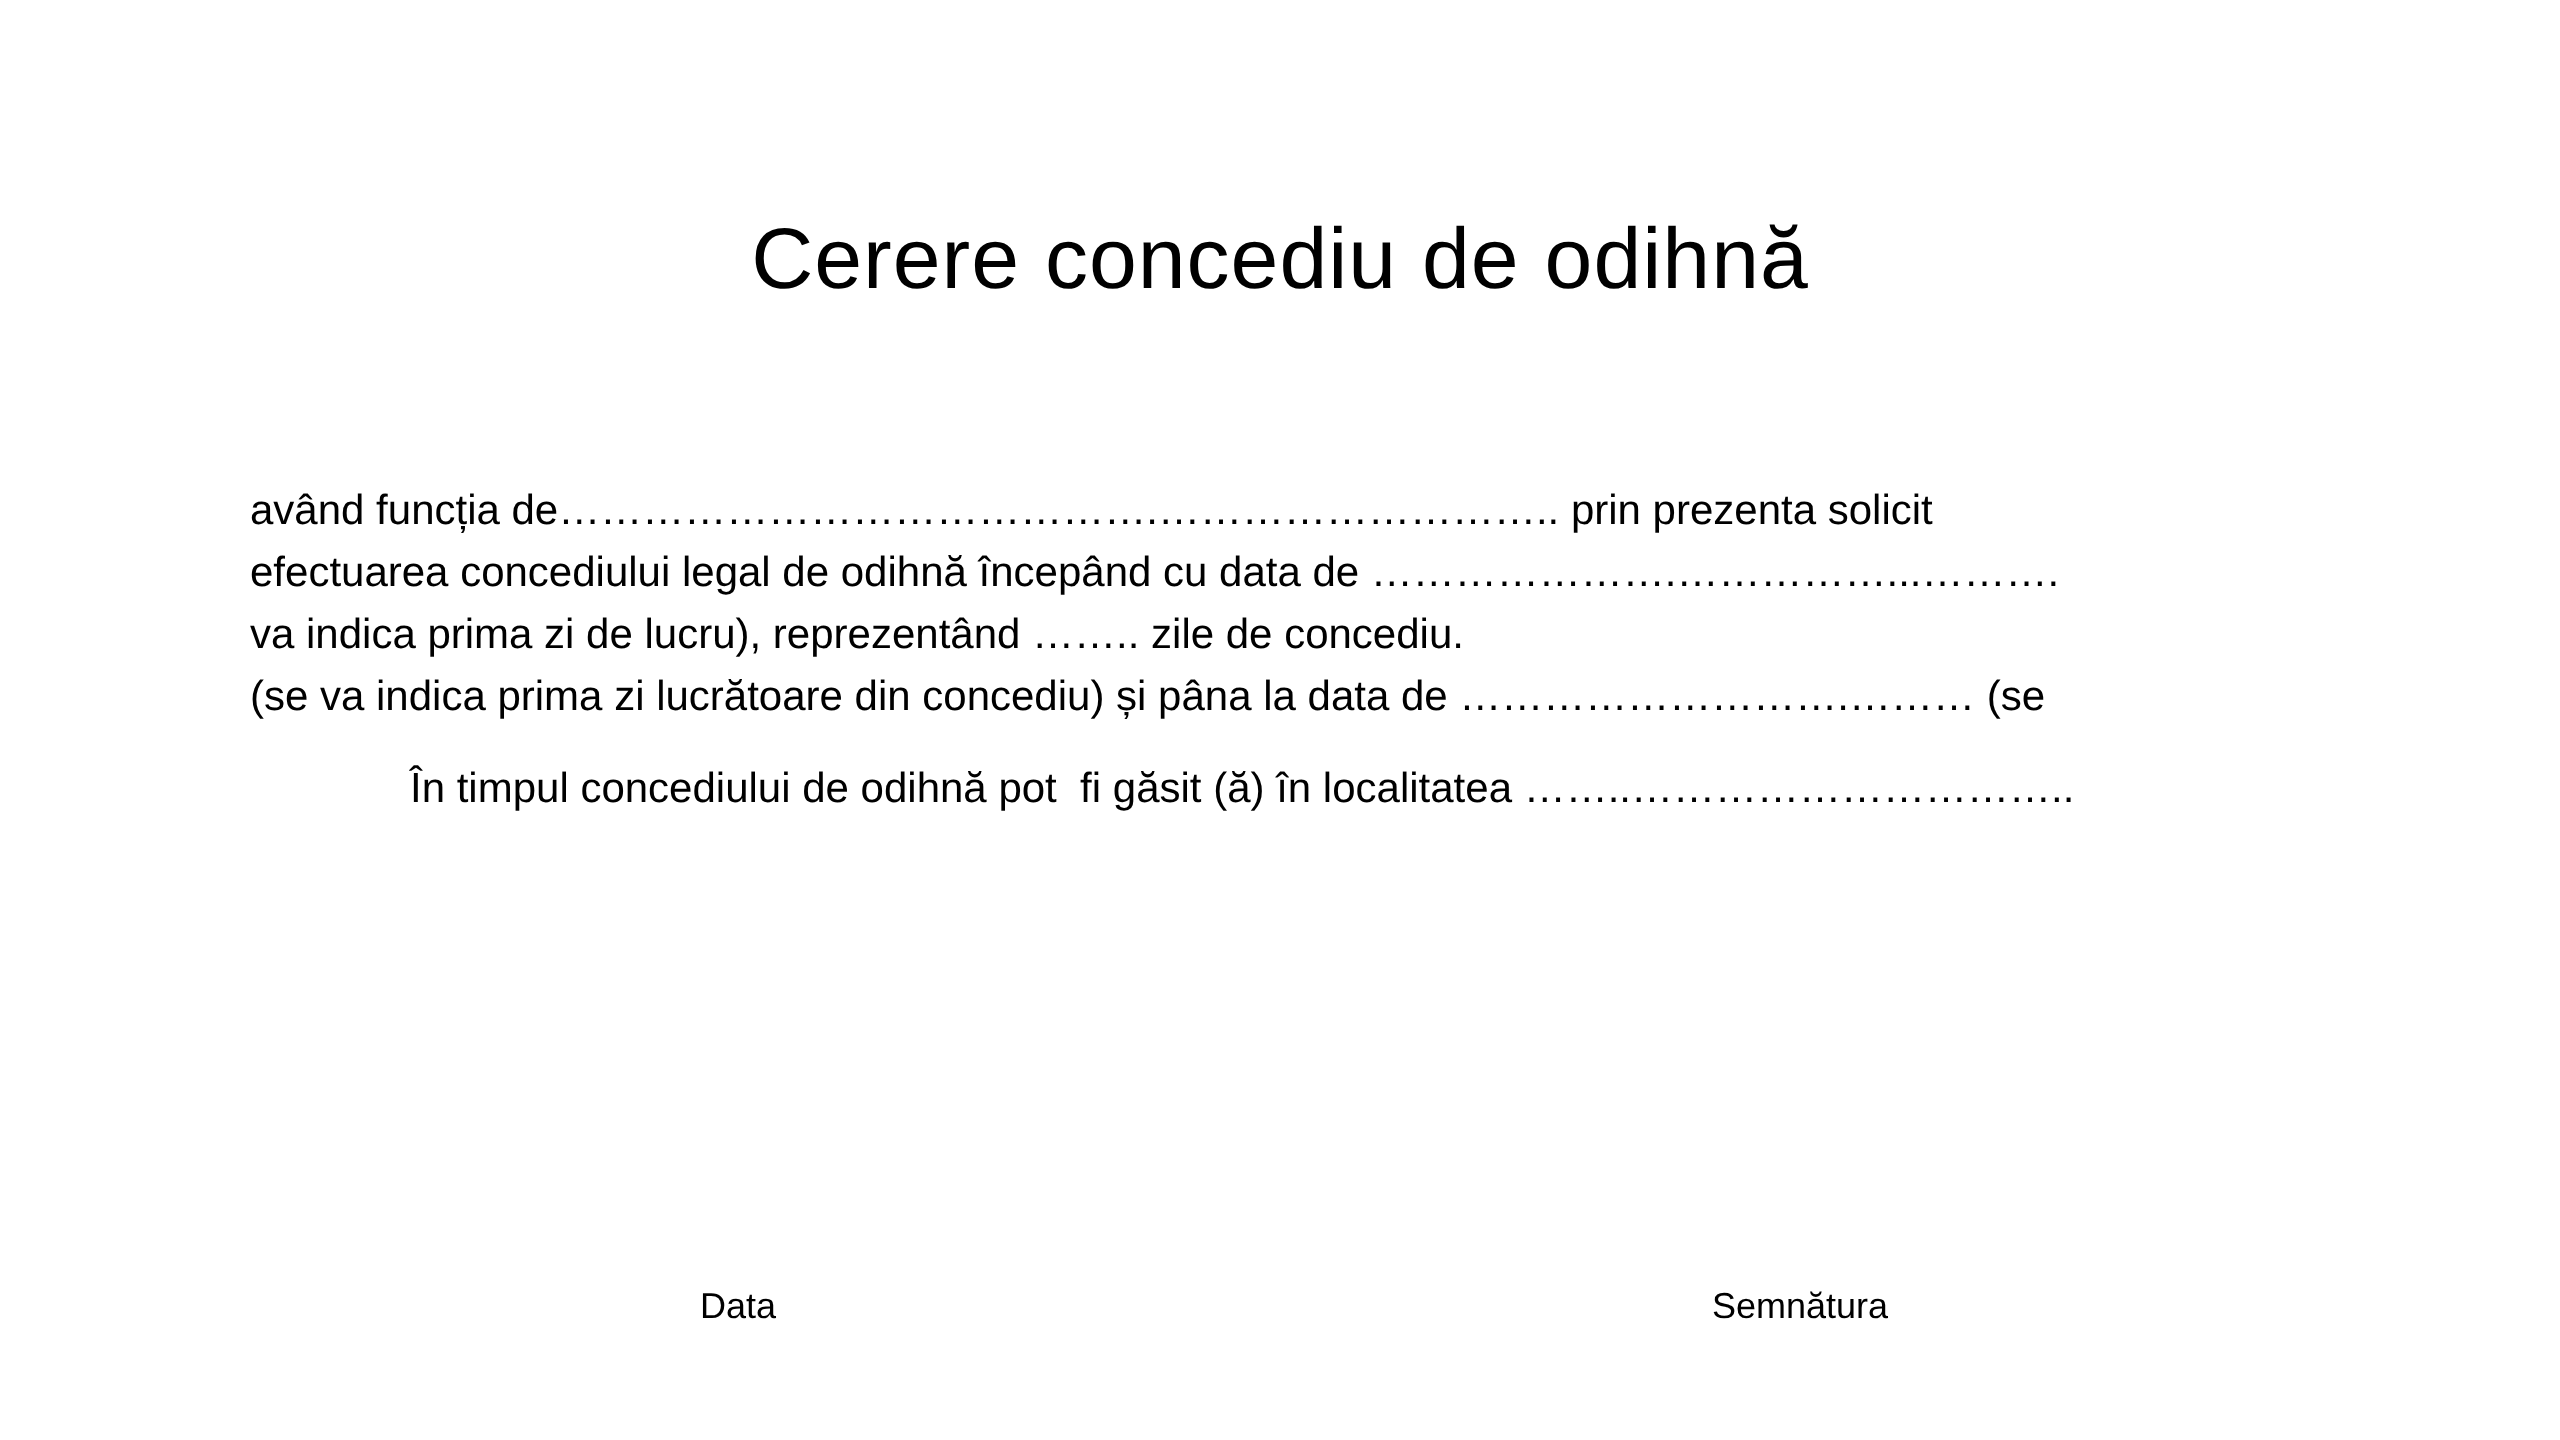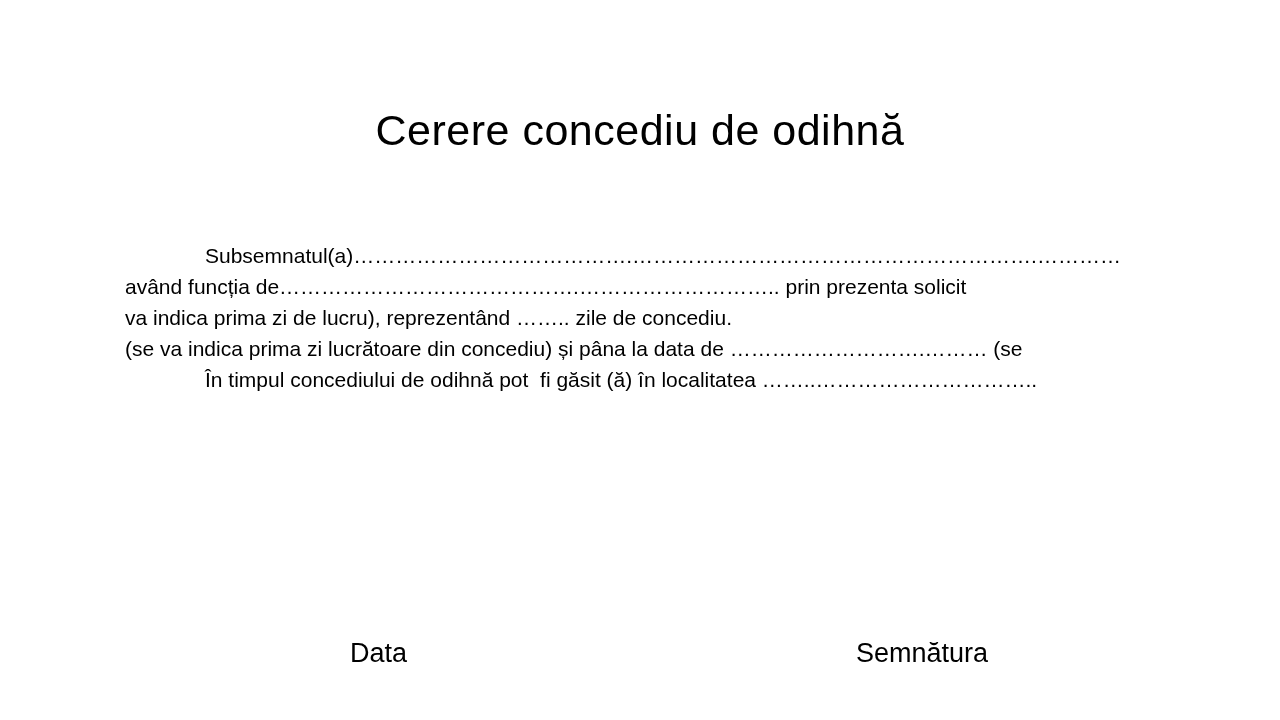--- a/index.html
+++ b/index.html
@@ -29,49 +29,49 @@
   .doc-content {
     position: absolute;
     left: 125px;
     top: 240px;
     width: 1070px;
   }
   .para {
     margin: 0;
     padding: 0;
   }
-  .para-2 { }
+  .para-2 { margin-top: 15px; }
   .para-3 { margin-top: 18px; }
   .line {
     font-size: 21px;
     line-height: 31px;
     white-space: pre;
   }
   .indent {
     padding-left: 80px;
   }
   .doc-footer-label {
     position: absolute;
     top: 639px;
-    font-size: 27px;
+    font-size: 18px;
     line-height: 28px;
   }
   .footer-data { left: 350px; }
   .footer-semnatura { left: 856px; }
 </style>
 </head>
 <body>
 
 <div class="doc-title">Cerere concediu de odihnă</div>
 
 <div class="doc-content">
 
   <div class="para para-1">
-    <div class="line indent">Subsemnatul(a)………………………………….………………………………………………….…………</div>
     <div class="line">având funcția de…………………………………….……………………….. prin prezenta solicit</div>
+    <div class="line">efectuarea concediului legal de odihnă începând cu data de ………………….……………...……….</div>
     <div class="line">va indica prima zi de lucru), reprezentând …….. zile de concediu.</div>
     <div class="line">(se va indica prima zi lucrătoare din concediu) și pâna la data de ……………………….……… (se</div>
   </div>
 
   <div class="para para-2">
     <div class="line indent">În timpul concediului de odihnă pot  fi găsit (ă) în localitatea ……..…………………………..</div>
   </div>
 
 
 </div>

